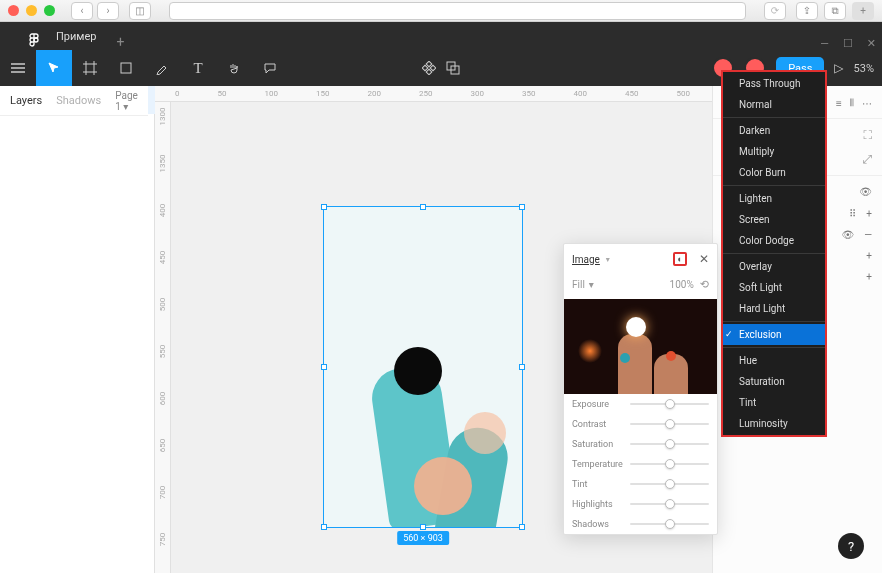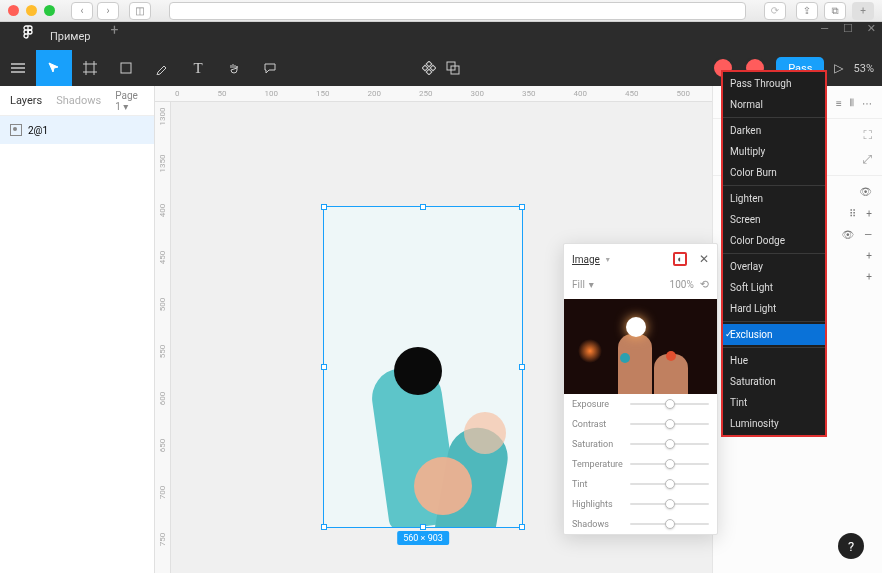--- a/index.html
+++ b/index.html
@@ -9,21 +9,21 @@
   .mac-chrome { height: 22px; background: linear-gradient(#f6f6f6,#e8e8e8); display:flex; align-items:center; padding:0 8px; gap:10px; border-bottom:1px solid #d0d0d0;}
   .traffic { display:flex; gap:7px; }
   .dot { width:11px; height:11px; border-radius:50%; }
   .dot.red{background:#ff5f57;} .dot.yellow{background:#ffbd2e;} .dot.green{background:#28c840;}
   .nav-arrows { display:flex; gap:4px; margin-left:6px;}
   .nav-btn, .chrome-btn { width:22px; height:18px; border:1px solid #ccc; border-radius:4px; background:#fff; display:flex; align-items:center; justify-content:center; color:#888; font-size:10px;}
   .addr { flex:1; height:18px; background:#fff; border:1px solid #ccc; border-radius:4px; margin:0 8px;}
   .right-chrome{display:flex; gap:6px;}
 
   
-  .tabbar { height:28px; background:#2c2c2c; display:flex; align-items:flex-start; padding-left:18px; position:relative;}
+  .tabbar { height:28px; background:#2c2c2c; display:flex; align-items:flex-end; padding-left:24px; position:relative;}
   .fig-logo { width:20px; height:20px; display:flex; align-items:center; justify-content:center; color:#fff;}
   .tab { color:#ddd; font-size:11px; padding:0 12px; height:100%; display:flex; align-items:center;}
   .tab-add{ color:#888; font-size:14px; padding:0 8px;}
   .win-controls{ position:absolute; right:6px; display:flex; gap:14px; color:#888; font-size:11px;}
 
   
   .toolbar { height:36px; background:#2c2c2c; display:flex; align-items:center; color:#ccc; position:relative;}
   .tool { width:36px; height:36px; display:flex; align-items:center; justify-content:center; color:#ccc; font-size:13px; position:relative;}
   .tool svg { stroke:#ccc; }
   .tool.active { background:#18a0fb; }
@@ -33,21 +33,21 @@
   .avatar{ width:22px; height:22px; border-radius:50%; background:#ff5c5c; border:2px solid #2c2c2c;}
   .avatar.a2{background:#ff5c5c;}
   .share-btn{ background:#18a0fb; color:#fff; font-size:11px; padding:5px 12px; border-radius:5px;}
   .zoom{ color:#ccc; font-size:11px;}
   .play{ color:#ccc; font-size:12px;}
 
   
   .main { display:flex; height: calc(573px - 22px - 28px - 36px); }
 
   
-  .left-panel{ width:155px; background:#fff; border-right:1px solid #e0e0e0; display:flex; flex-direction:column;}
+  .left-panel{ width:155px; background:#fff; border-right:1px solid #e0e0e0; display:flex; flex-direction:row;}
   .lp-top{ height:30px; display:flex; align-items:center; padding:0 10px; font-size:11px; color:#333; border-bottom:1px solid #eee; gap:14px;}
   .lp-top .faded{color:#b0b0b0;}
   .lp-top .page{ margin-left:auto; color:#888; font-size:10px;}
   .layer-row{ height:28px; display:flex; align-items:center; padding:12px 10px; font-size:10px; background:#e8f3fe; gap:6px;}
   .layer-ic{ width:12px; height:12px; border:1px solid #888; position:relative;}
   .layer-ic::after{content:""; position:absolute; width:4px; height:4px; border-radius:50%; background:#888; top:2px; left:2px;}
 
   
   .canvas{ flex:1; background:#f0f0f0; position:relative; overflow:hidden;}
   .ruler-h{ position:absolute; top:0; left:0; right:0; height:16px; background:#f8f8f8; border-bottom:1px solid #e0e0e0; font-size:8px; color:#aaa; display:flex; align-items:center; padding-left:20px; gap:38px;}
@@ -91,21 +91,21 @@
   .fp-dot{position:absolute; width:10px; height:10px; border-radius:50%;}
   .fp-d1{background:#2aa0b0; top:54px; left:56px;} .fp-d2{background:#e05030; top:52px; left:102px;}
   .fp-blur{position:absolute; width:24px; height:24px; border-radius:50%; background:radial-gradient(#ff8030,transparent 70%); top:40px; left:14px;}
   .fp-slider-row{ display:flex; align-items:center; padding:5px 8px;}
   .fp-slider-row .sl-label{ width:58px; color:#888; font-size:9px;}
   .fp-track{ flex:1; height:2px; background:#e0e0e0; position:relative; border-radius:2px;}
   .fp-thumb{ position:absolute; top:-4px; width:10px; height:10px; border-radius:50%; background:#fff; border:1px solid #bbb; box-shadow:0 1px 2px rgba(0,0,0,.15);}
 
   
   .blend-menu{ position:absolute; right:57px; top:72px; width:102px; background:#1e1e1e; outline:2px solid #e03030; font-size:10px; color:#ddd; padding:1px 0; z-index:30;}
-  .bm-item{ padding:5px 7px; position:relative;}
+  .bm-item{ padding:5px 16px; position:relative;}
   .bm-item.sel{ background:#0a72d8; color:#fff;}
   .bm-item.sel::before{ content:"✓"; position:absolute; left:2px; font-size:9px;}
   .bm-sep{ height:1px; background:#3a3a3a; margin:2px 0;}
 
   
   .help{ position:absolute; right:18px; bottom:14px; width:26px; height:26px; border-radius:50%; background:#222; color:#fff; display:flex; align-items:center; justify-content:center; font-size:13px;}
 
   svg{display:block;}
 </style>
 </head>

